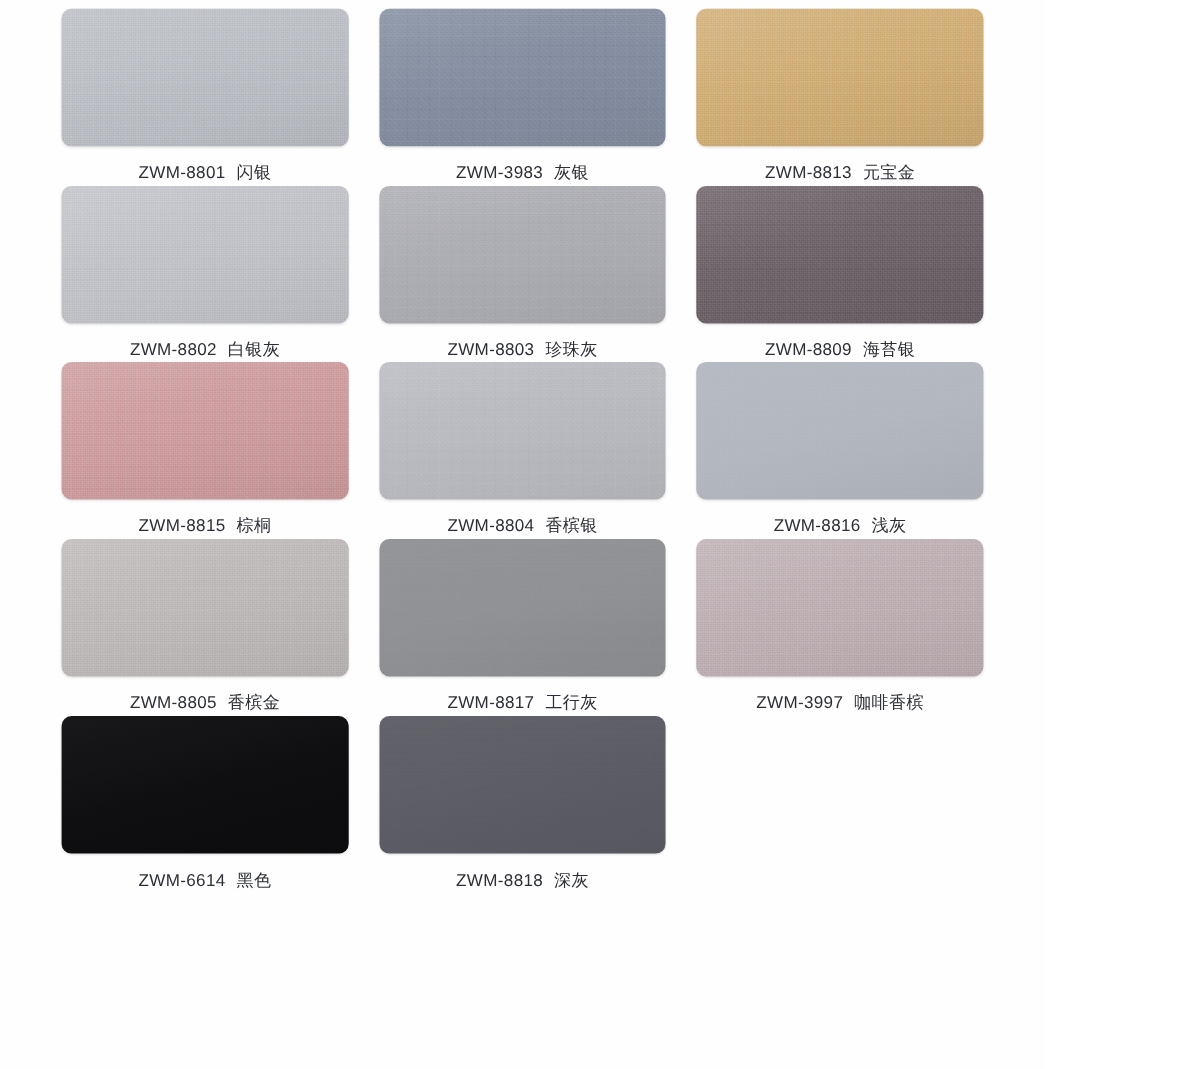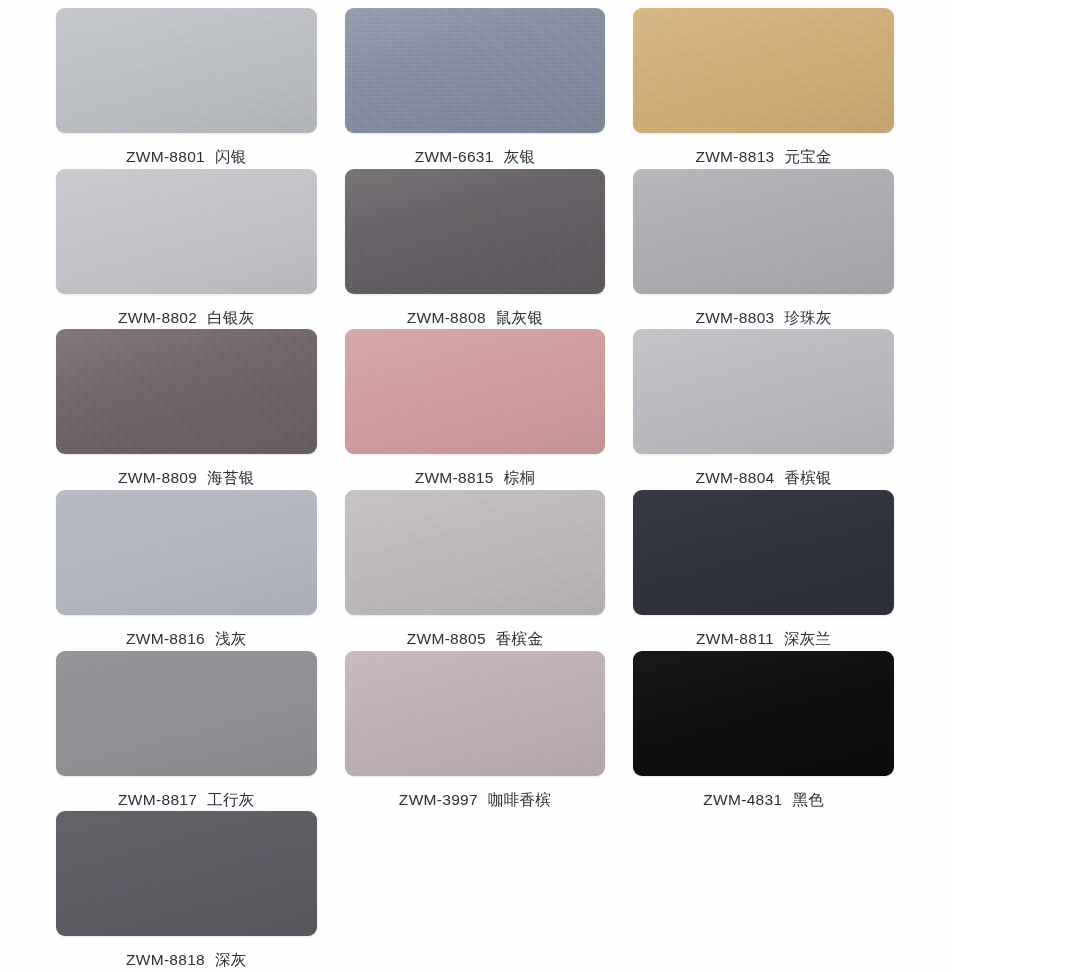--- a/index.html
+++ b/index.html
@@ -84,33 +84,29 @@
 </head>
 <body>
 
 <div class="chart">
     <div class="swatch-cell">
       <div class="chip" data-matte="false" style="background-color: rgb(185, 188, 194);"></div>
       <div class="caption"><span class="code">ZWM-8801</span><span class="name">闪银</span></div>
     </div>
     <div class="swatch-cell">
       <div class="chip" data-matte="false" style="background-color: rgb(128, 138, 157);"></div>
-      <div class="caption"><span class="code">ZWM-6631</span><span class="name">灰银</span></div>
+      <div class="caption"><span class="code">ZWM-3983</span><span class="name">灰银</span></div>
     </div>
     <div class="swatch-cell">
       <div class="chip" data-matte="false" style="background-color: rgb(207, 171, 114);"></div>
       <div class="caption"><span class="code">ZWM-8813</span><span class="name">元宝金</span></div>
     </div>
     <div class="swatch-cell">
       <div class="chip" data-matte="false" style="background-color: rgb(192, 193, 199);"></div>
       <div class="caption"><span class="code">ZWM-8802</span><span class="name">白银灰</span></div>
-    </div>
-    <div class="swatch-cell">
-      <div class="chip" data-matte="false" style="background-color: rgb(97, 90, 96);"></div>
-      <div class="caption"><span class="code">ZWM-8808</span><span class="name">鼠灰银</span></div>
     </div>
     <div class="swatch-cell">
       <div class="chip" data-matte="false" style="background-color: rgb(169, 170, 176);"></div>
       <div class="caption"><span class="code">ZWM-8803</span><span class="name">珍珠灰</span></div>
     </div>
     <div class="swatch-cell">
       <div class="chip" data-matte="false" style="background-color: rgb(106, 96, 102);"></div>
       <div class="caption"><span class="code">ZWM-8809</span><span class="name">海苔银</span></div>
     </div>
     <div class="swatch-cell">
@@ -123,32 +119,28 @@
     </div>
     <div class="swatch-cell">
       <div class="chip" data-matte="true" style="background-color: rgb(178, 183, 191);"></div>
       <div class="caption"><span class="code">ZWM-8816</span><span class="name">浅灰</span></div>
     </div>
     <div class="swatch-cell">
       <div class="chip" data-matte="false" style="background-color: rgb(187, 183, 182);"></div>
       <div class="caption"><span class="code">ZWM-8805</span><span class="name">香槟金</span></div>
     </div>
     <div class="swatch-cell">
-      <div class="chip" data-matte="true" style="background-color: rgb(45, 48, 57);"></div>
-      <div class="caption"><span class="code">ZWM-8811</span><span class="name">深灰兰</span></div>
-    </div>
-    <div class="swatch-cell">
       <div class="chip" data-matte="true" style="background-color: rgb(142, 143, 147);"></div>
       <div class="caption"><span class="code">ZWM-8817</span><span class="name">工行灰</span></div>
     </div>
     <div class="swatch-cell">
       <div class="chip" data-matte="false" style="background-color: rgb(188, 173, 177);"></div>
       <div class="caption"><span class="code">ZWM-3997</span><span class="name">咖啡香槟</span></div>
     </div>
     <div class="swatch-cell">
       <div class="chip" data-matte="true" style="background-color: rgb(12, 12, 14);"></div>
-      <div class="caption"><span class="code">ZWM-4831</span><span class="name">黑色</span></div>
+      <div class="caption"><span class="code">ZWM-6614</span><span class="name">黑色</span></div>
     </div>
     <div class="swatch-cell">
       <div class="chip" data-matte="true" style="background-color: rgb(90, 90, 98);"></div>
       <div class="caption"><span class="code">ZWM-8818</span><span class="name">深灰</span></div>
     </div>
   </div>
 
 </body></html>

